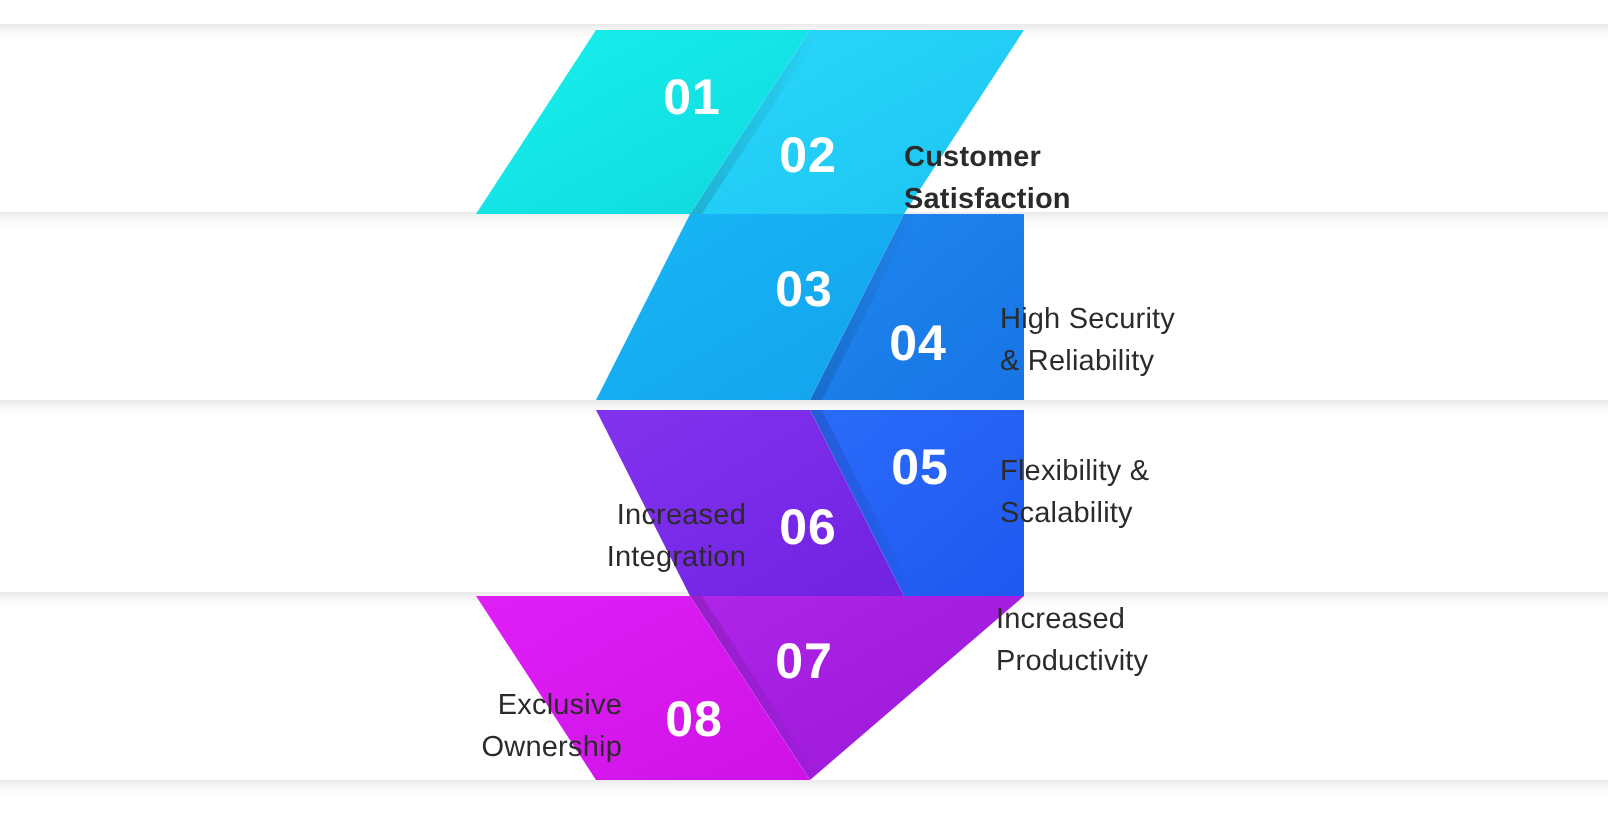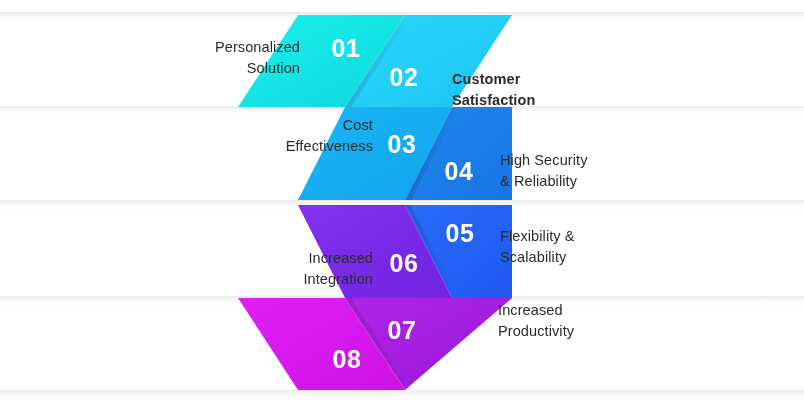--- a/index.html
+++ b/index.html
@@ -128,28 +128,26 @@
       <text class="numtext" text-anchor="middle" x="404" y="86">02</text>
       <text class="numtext" text-anchor="middle" x="402" y="153">03</text>
       <text class="numtext" text-anchor="middle" x="459" y="180">04</text>
       <text class="numtext" text-anchor="middle" x="460" y="242">05</text>
       <text class="numtext" text-anchor="middle" x="404" y="272">06</text>
       <text class="numtext" text-anchor="middle" x="402" y="339">07</text>
       <text class="numtext" text-anchor="middle" x="347" y="368">08</text>
     </g>
   </svg>
 
-  <div class="label left" style="left:200px;top:37px;width:100px;">Personalized
-Solution</div>
   <div class="label right" style="left:452px;top:69px;width:140px;font-weight:bold;">Customer
 Satisfaction</div>
-  <div class="label left" style="left:258px;top:115px;width:115px;">Cost
-Effectiveness</div>
   <div class="label right" style="left:500px;top:150px;width:150px;">High Security
 &amp; Reliability</div>
   <div class="label right" style="left:500px;top:226px;width:140px;">Flexibility &amp;
 Scalability</div>
   <div class="label left" style="left:258px;top:248px;width:115px;">Increased
 Integration</div>
   <div class="label right" style="left:452px;top:300px;width:140px;margin-left:46px;">Increased
 Productivity</div>
+  <div class="label left" style="left:196px;top:343px;width:115px;">Exclusive
+Ownership</div>
 
 </div>
 
 </body></html>

